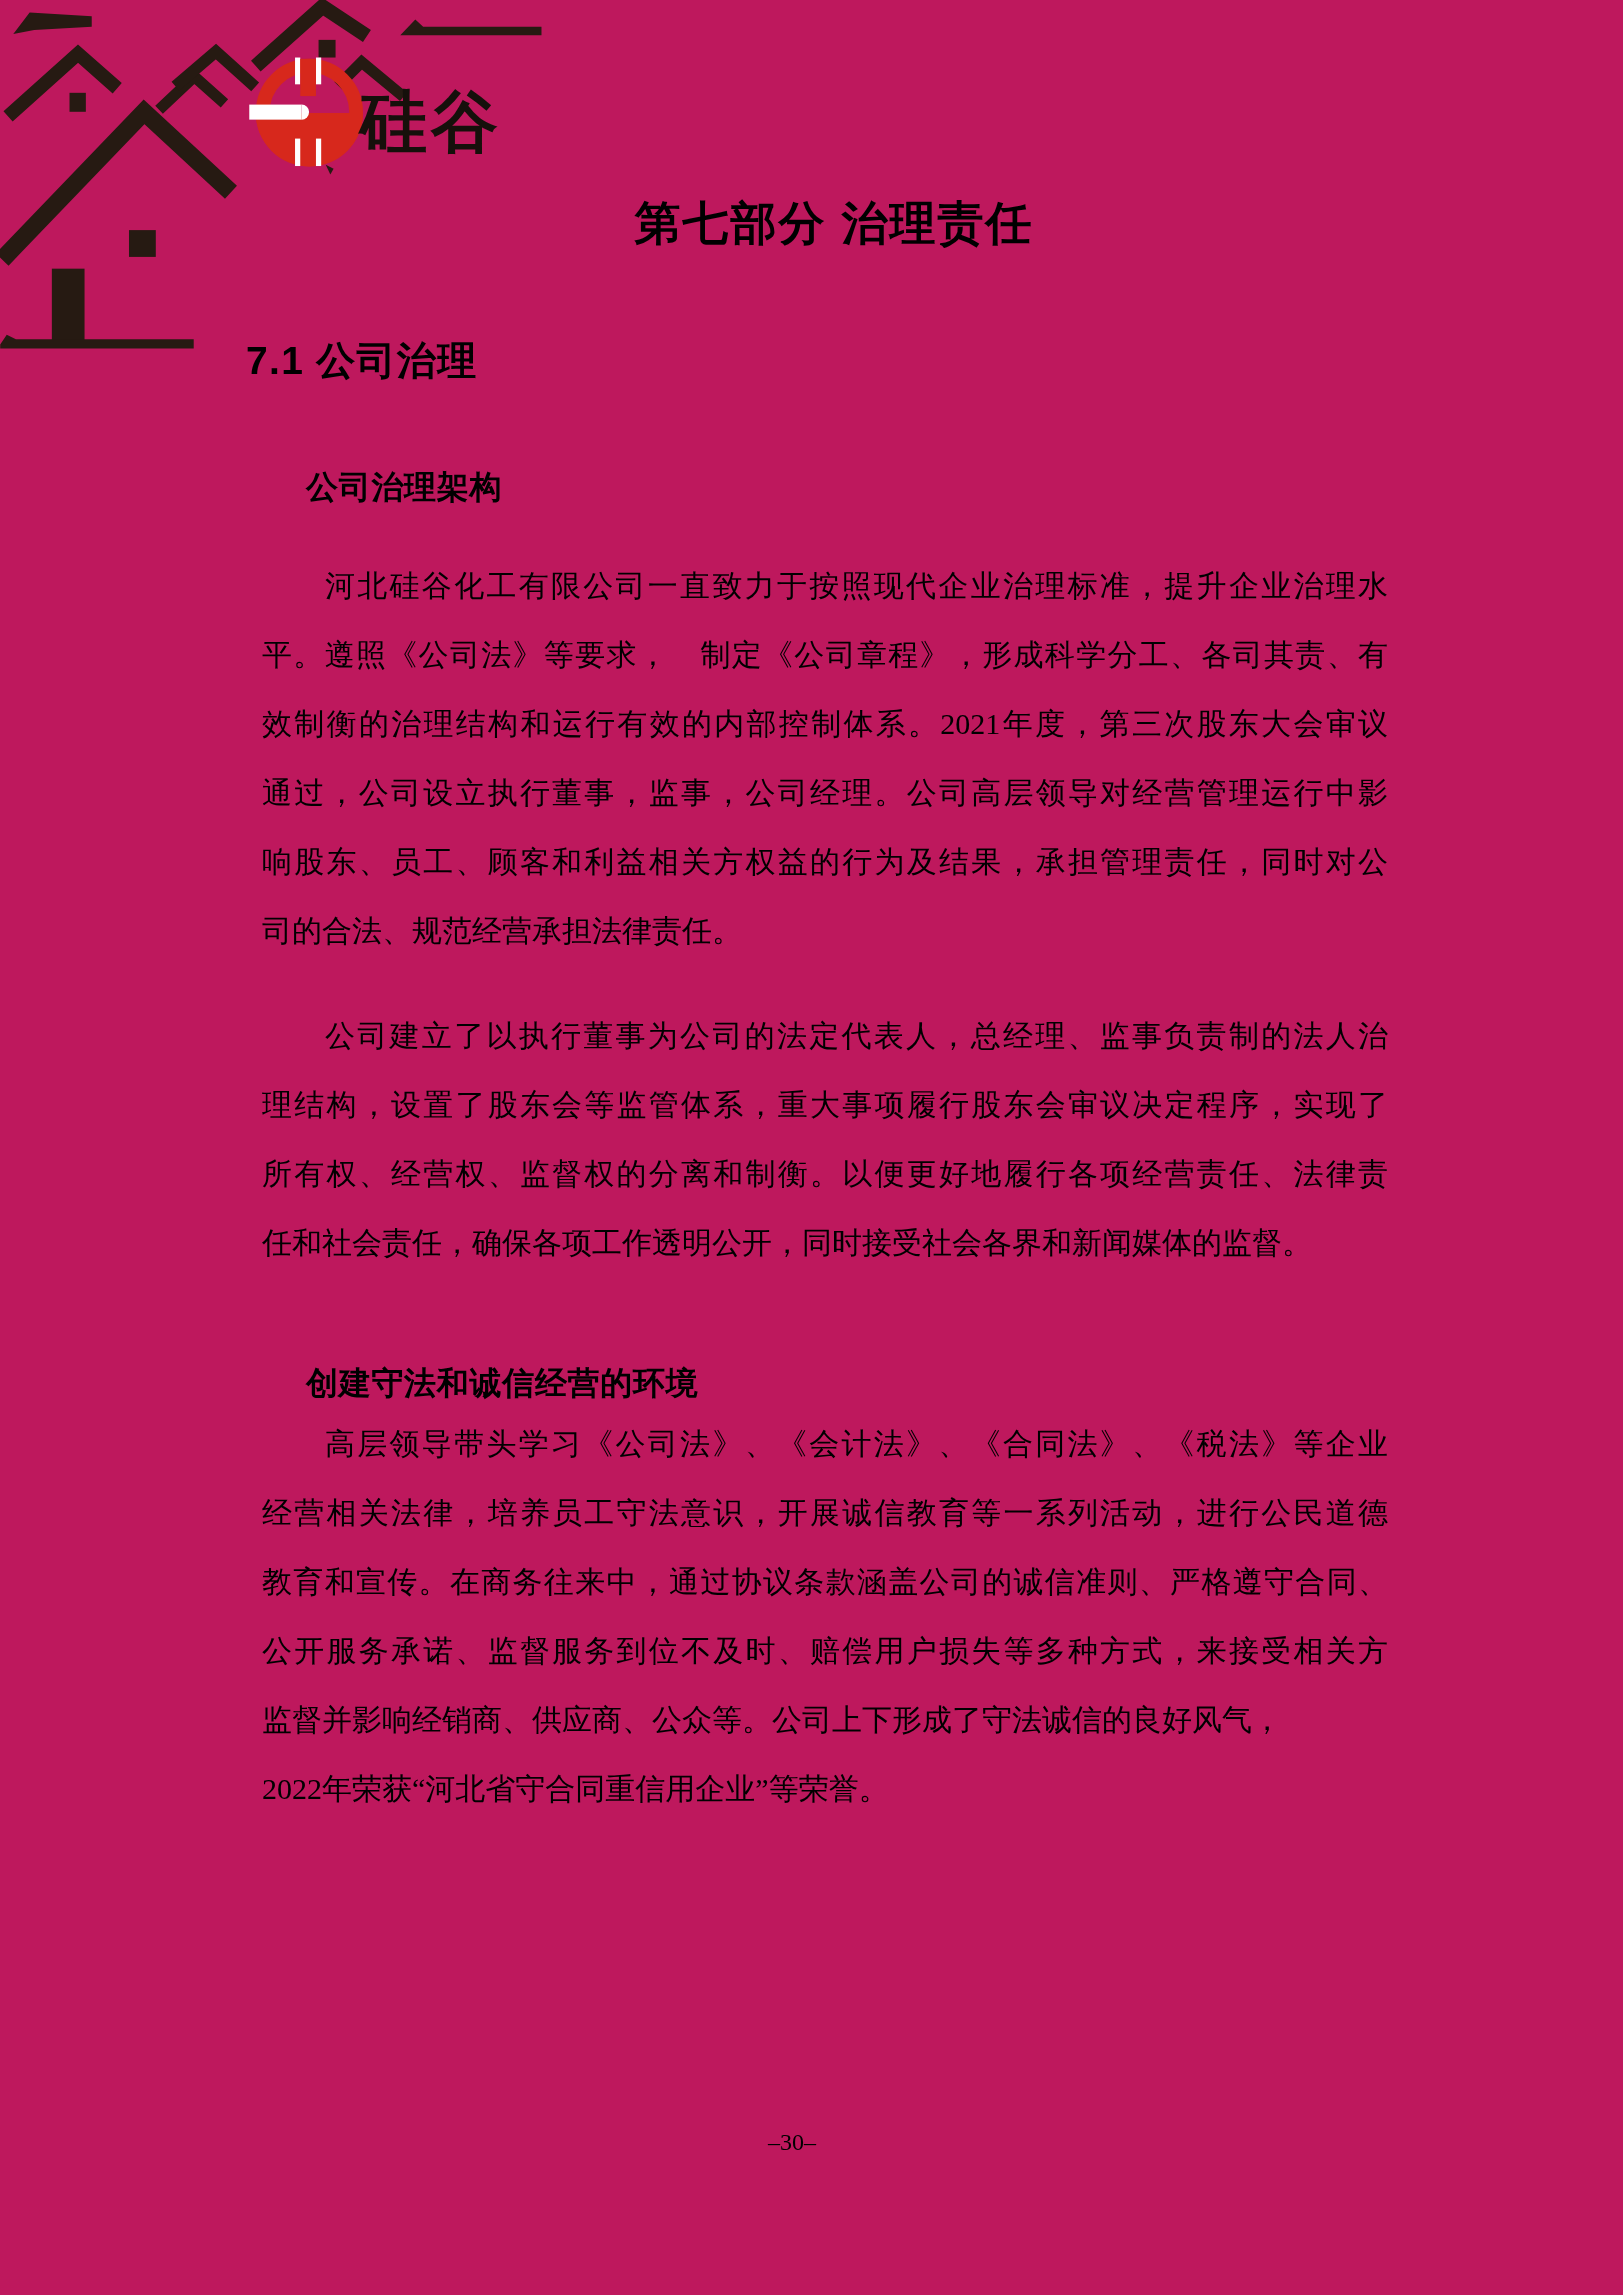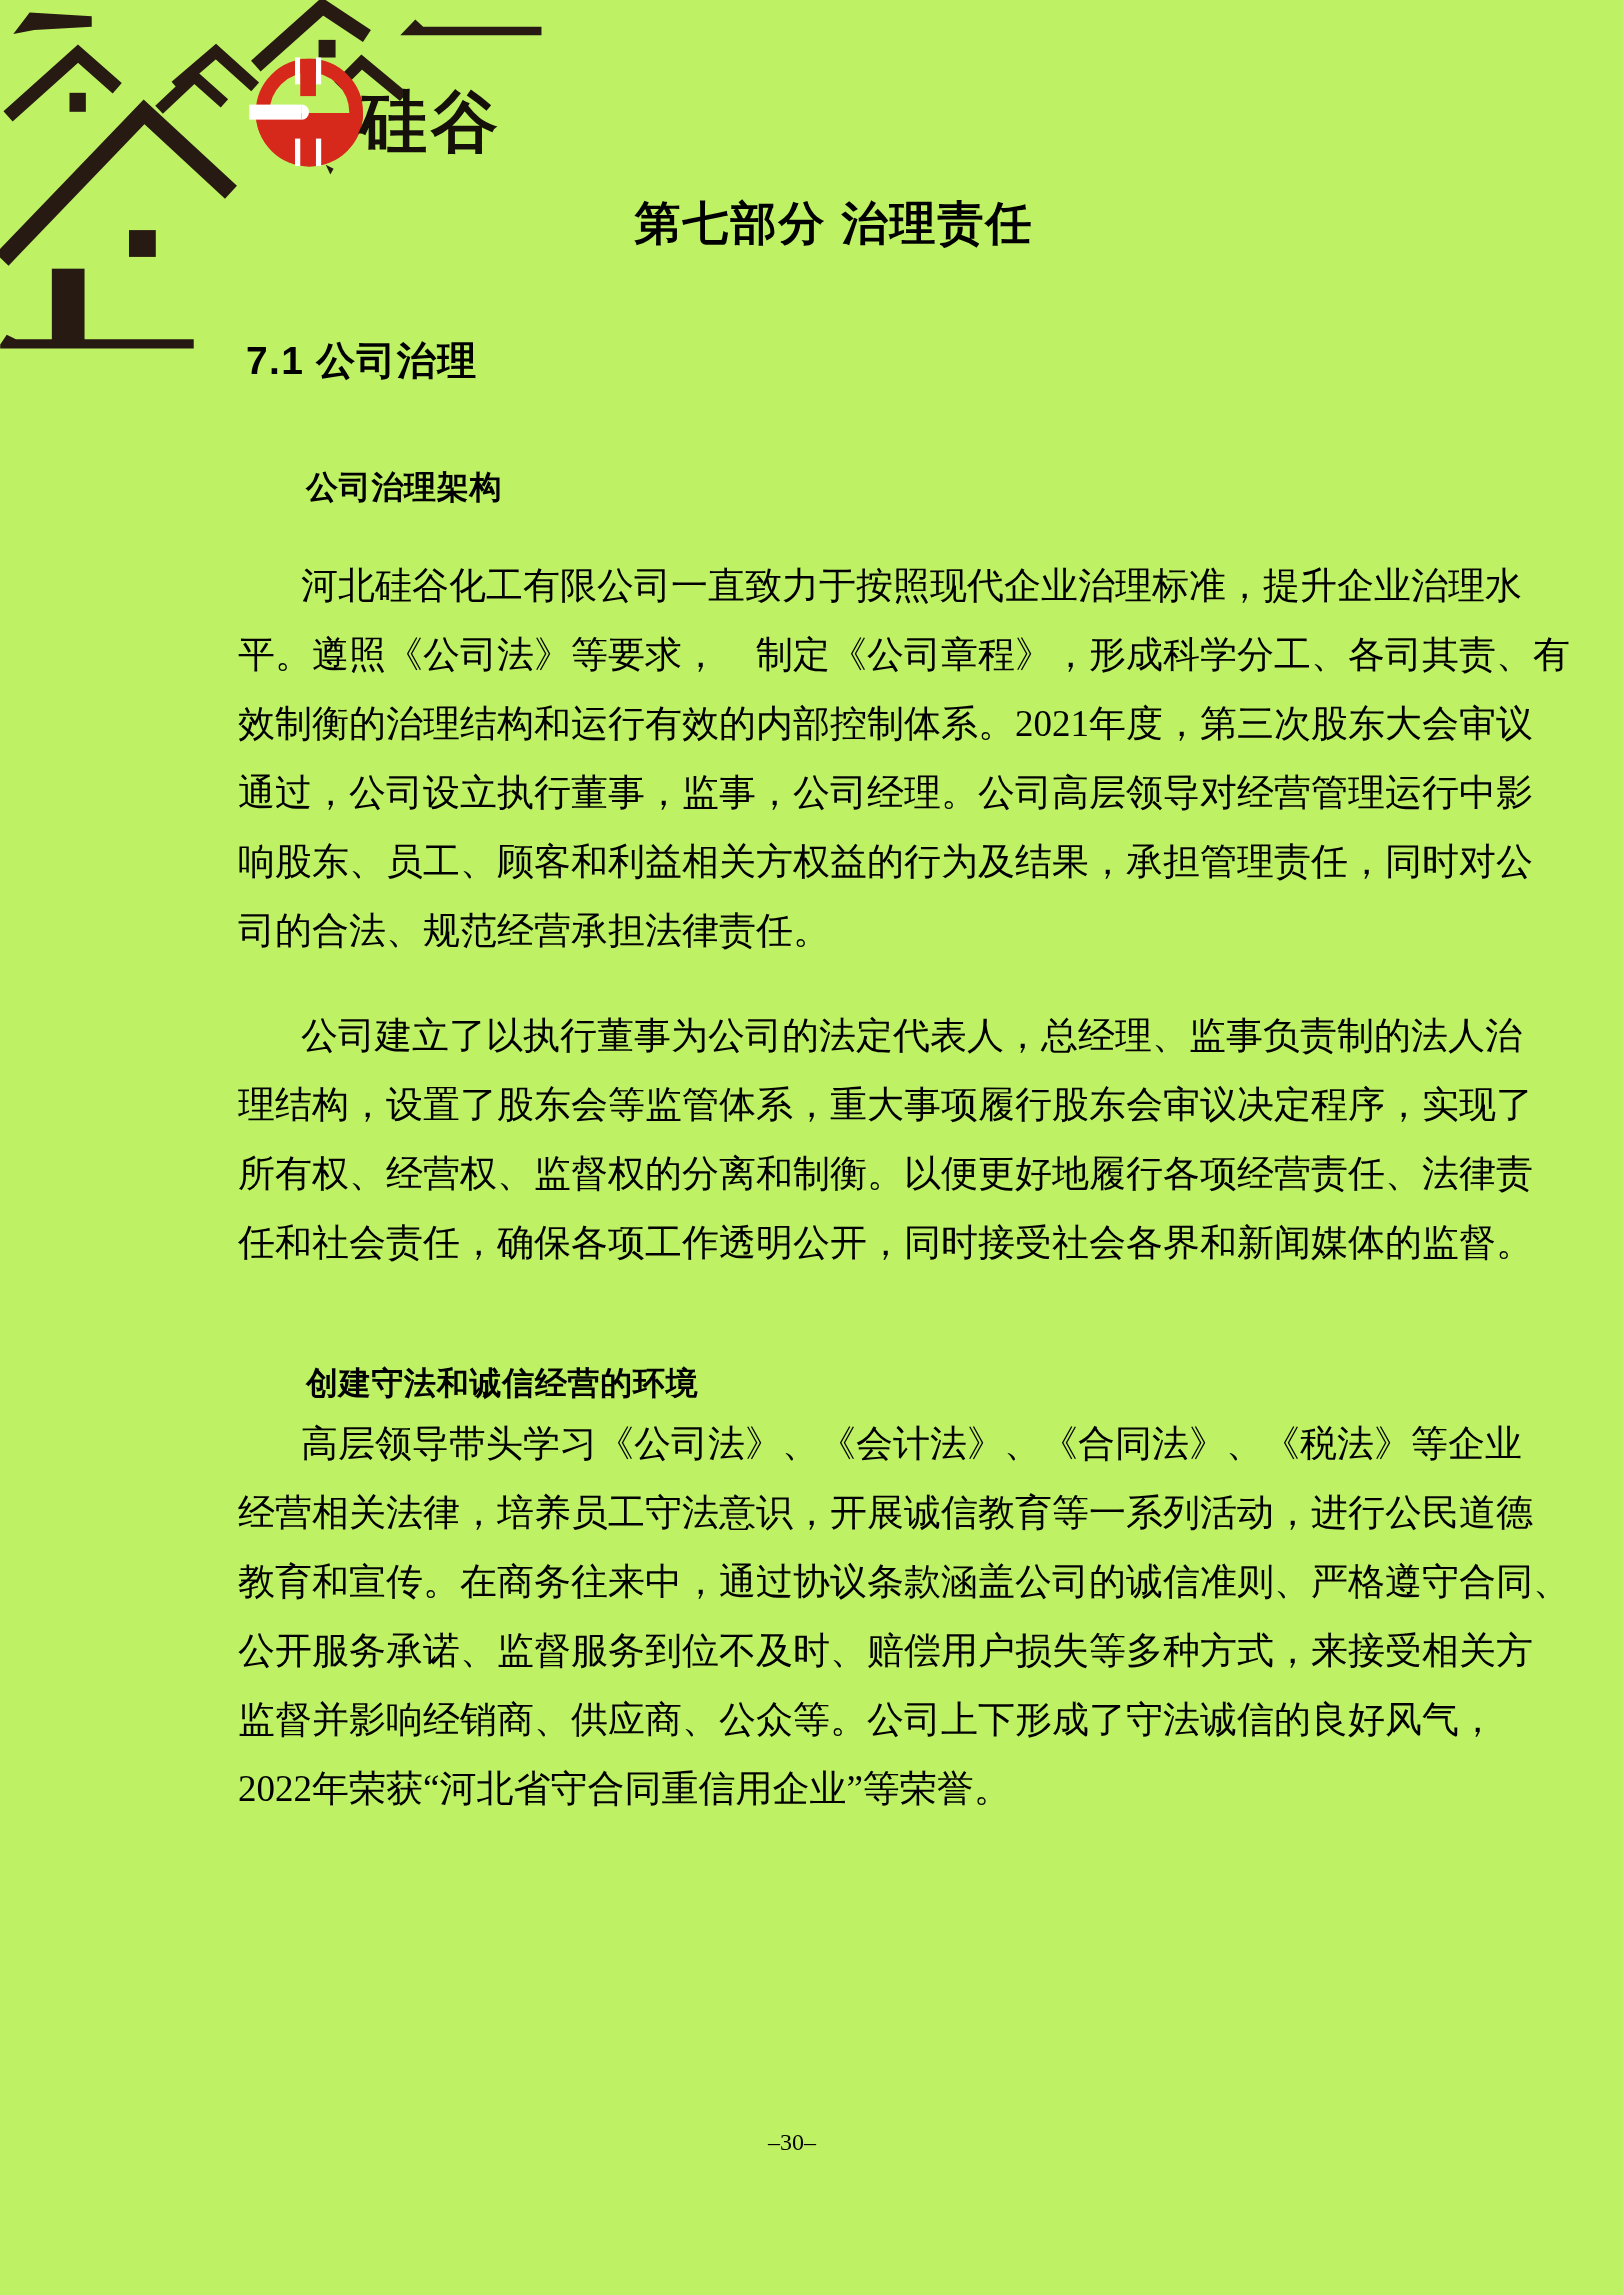--- a/index.html
+++ b/index.html
@@ -1,19 +1,19 @@
 <!DOCTYPE html>
 <html style="font-size:10.5px"><head>
 <meta charset="utf-8">
 <style>
   html,body{margin:0;padding:0;background:#888;}
   .page{
     position:relative;
     width:1623px;height:2295px;
-    background:#bef264;
+    background:#be185d;
     color:#000;
     font-family:"Liberation Serif", serif;
     overflow:hidden;
   }
   
   .logo-svg{position:absolute;left:0;top:0;}
   .wordmark{
     position:absolute;left:360px;top:86px;
     font-family:"Liberation Sans", sans-serif;
     font-weight:800;font-size:67px;line-height:72px;
@@ -43,25 +43,26 @@
   }
   .h2a{top:466px;}
   .h2b{top:1362px;}
   
   .para{position:absolute;left:238px;width:1150px;}
   .p1{top:551px;}
   .p2{top:1001px;}
   .p3{top:1409px;}
   .line{
     height:69px;line-height:69px;
-    font-size:37px;
+    font-size:30px;
     white-space:nowrap;
     text-align:justify;
     text-align-last:justify;
     overflow:visible;
+    margin-left:24px;
   }
   .line.short{text-align-last:left;}
   .line.ind{padding-left:63px;}
   
   .page-num{
     position:absolute;left:0;top:2125px;width:1584px;
     text-align:center;font-size:24px;line-height:34px;
     font-family:"Liberation Serif", serif;
   }
 </style>

